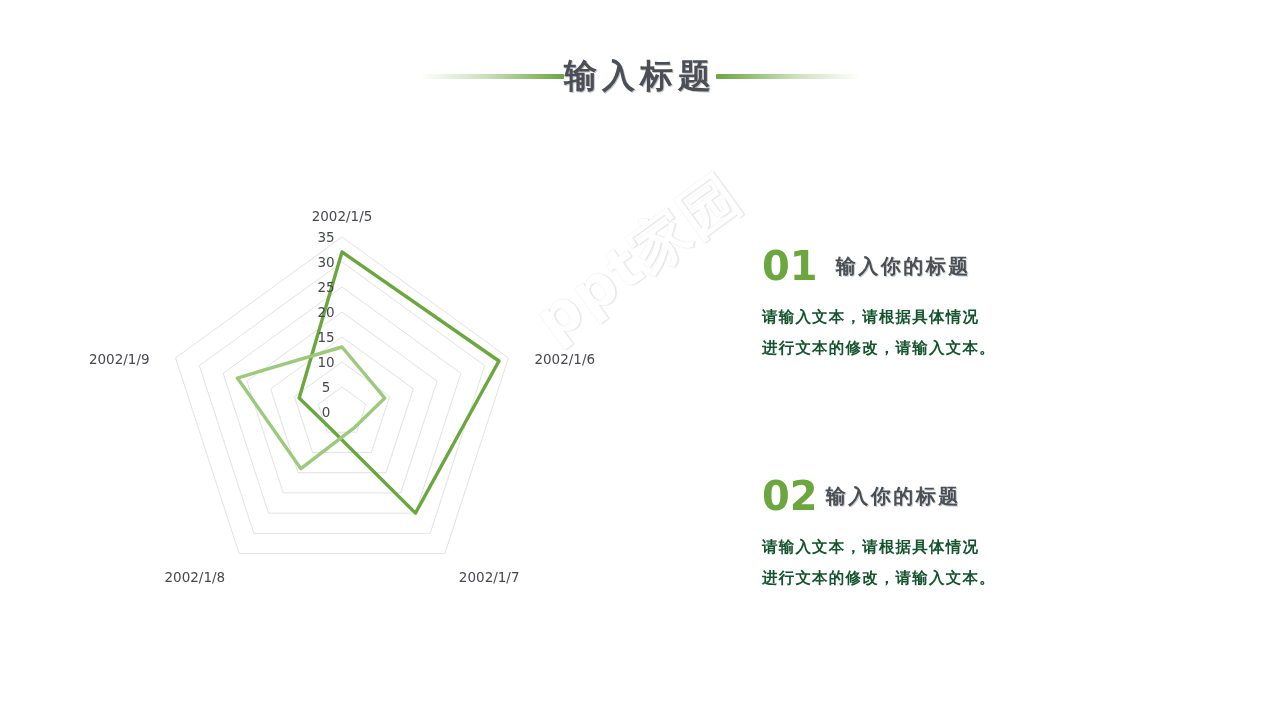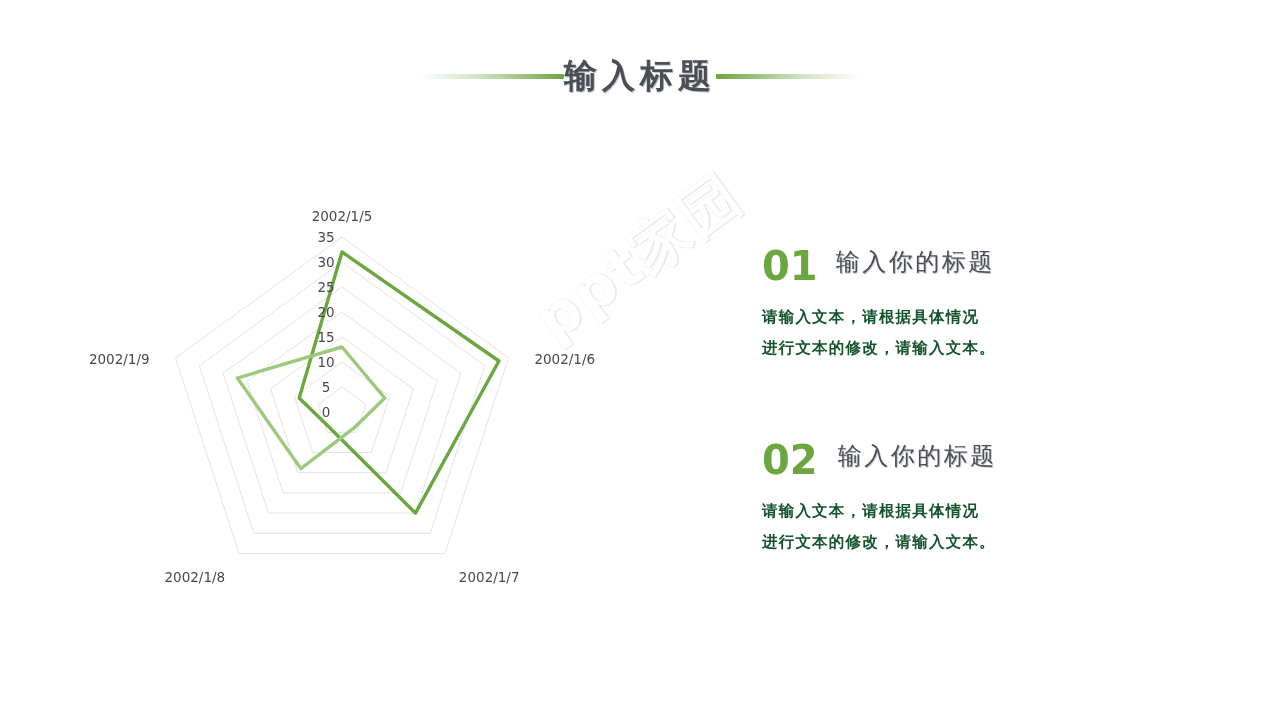--- a/index.html
+++ b/index.html
@@ -41,35 +41,35 @@
   .grid-ring{ fill:none; stroke:#e2e2e2; stroke-width:1; }
   .series-line{ fill:none; stroke-linejoin:round; stroke-linecap:round; stroke-width:3.4px; }
   .tick-label{ font-family:"DejaVu Sans","Liberation Sans",sans-serif; font-size:13.5px; fill:#46484d;
                text-anchor:middle; font-weight:normal; }
   .cat-label{ font-family:"DejaVu Sans","Liberation Sans",sans-serif; font-size:13.5px; fill:#46484d; font-weight:normal; }
 
   
   .info-block{ position:absolute; left:762px; width:460px; }
   #info-block-1{ top:246px; }
   #info-block-2{ top:440px; }
-  .info-head{ display:flex; align-items:flex-start; gap:18px; }
+  .info-head{ display:flex; align-items:center; gap:18px; }
   .info-num{
     font-size:40px; font-weight:bold; color:#6BA63F; line-height:1;
     letter-spacing:0px; font-family:"DejaVu Sans","Liberation Sans",sans-serif;
   }
   .info-title{
-    font-size:24px; font-weight:normal; color:#4b4f55; letter-spacing:2.5px;
+    font-size:20px; font-weight:bold; color:#4b4f55; letter-spacing:2.5px;
     text-shadow:1px 1px 0 rgba(125,130,138,.4);
   }
   .info-body{ margin-top:16px; }
   .info-body p{
     font-size:15.5px; color:#14532d; font-weight:bold;
     letter-spacing:1.2px; line-height:31px; white-space:nowrap;
   }
-  #info-block-2 .info-head{ gap:20px; }
+  #info-block-2 .info-head{ gap:8px;margin-top:36px; }
 </style>
 </head>
 <body>
 
 <div id="title-bar">
   <div class="rule left"></div>
   <div id="page-title">输入标题</div>
   <div class="rule right"></div>
 </div>
 

